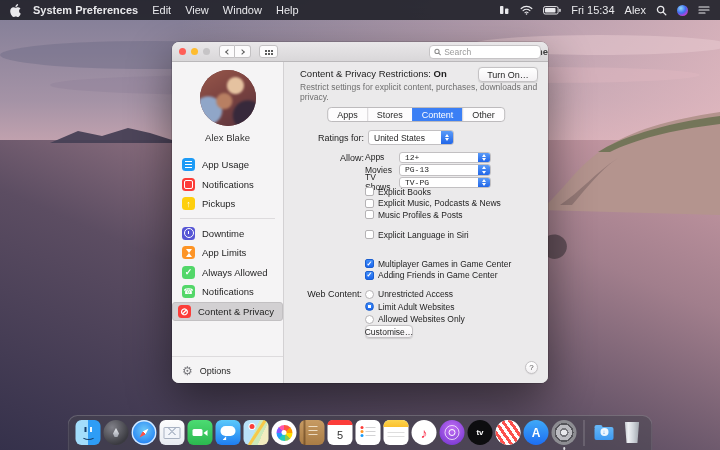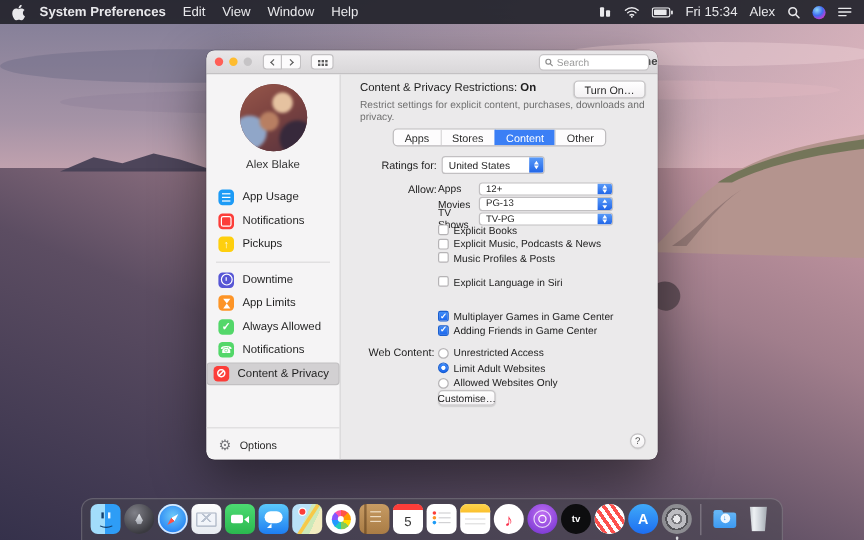--- a/index.html
+++ b/index.html
@@ -36,21 +36,21 @@
   .navbtn.fwd  { border-radius:0 3px 3px 0; border-left:none; }
   .chev { width:4px; height:4px; border-left:1.2px solid #5c5c5c; border-bottom:1.2px solid #5c5c5c; }
   .chev.l { transform:rotate(45deg); margin-left:2px; }
   .chev.r { transform:rotate(225deg); margin-right:2px; }
   .gridbtn { width:19px; height:13px; margin-left:8px; background:#fcfbfc; border:1px solid #c3c1c3;
     border-radius:3px; position:relative; }
   .gridbtn::before { content:""; position:absolute; left:5px; top:4px; width:1.5px; height:1.5px;
     background:#5c5c5c; box-shadow:3px 0 0 #5c5c5c,6px 0 0 #5c5c5c,0 3px 0 #5c5c5c,3px 3px 0 #5c5c5c,6px 3px 0 #5c5c5c; }
   .wtitle { position:absolute; left:0; right:0; text-align:right; font-size:9.5px; font-weight:700;
     color:#3f3f3f; pointer-events:none; }
-  .tsearch { margin-left:auto; width:92px; height:14px; background:#fff; border:1px solid #c6c4c6;
+  .tsearch { margin-left:auto; width:112px; height:14px; background:#fff; border:1px solid #c6c4c6;
     border-radius:4px; display:flex; align-items:center; padding:0 4px; gap:3px; z-index:1; }
   .tsearch input { border:none; outline:none; width:100%; font-size:8.5px; color:#444; background:transparent;
     font-family:"Liberation Sans", sans-serif; }
   .tsearch input::placeholder { color:#9a9a9a; }
 
   .winbody { position:absolute; top:20px; left:0; right:0; bottom:0; }
 
   
   .sidebar { position:absolute; left:0; top:0; bottom:0; width:112px; background:#f5f4f5;
     border-right:1px solid #d3d1d3; }
@@ -111,21 +111,21 @@
     background:linear-gradient(#5a9bf8,#2166e8); display:flex; flex-direction:column;
     align-items:center; justify-content:center; color:#fff; }
   .sel .step::before { content:""; border-left:2.5px solid transparent; border-right:2.5px solid transparent;
     border-bottom:3px solid #fff; margin-bottom:1.5px; }
   .sel .step::after { content:""; border-left:2.5px solid transparent; border-right:2.5px solid transparent;
     border-top:3px solid #fff; }
   .ratings-sel { position:absolute; left:84px; top:68px; width:86px; height:15px; font-size:8.5px; }
   .allow-rows { position:absolute; left:81px; top:89px; }
   .arow { display:flex; align-items:center; height:12.5px; }
   .arow .al { width:34px; font-size:8.5px; color:#1d1d1d; }
-  .arow .sel { width:112px; height:11.5px; font-size:8px; }
+  .arow .sel { width:92px; height:11.5px; font-size:8px;font-family:Liberation Mono, monospace; }
 
   .cbgroup { position:absolute; left:81px; }
   .cbrow { display:flex; align-items:center; gap:4px; height:11.5px; }
   .cb { width:9px; height:9px; border-radius:2px; background:#fff; border:1px solid #b5b3b5;
     display:flex; align-items:center; justify-content:center; flex:0 0 9px; }
   .cb.on { background:linear-gradient(#3f8cf8,#1a66ee); border-color:#1a5fd0; color:#fff; }
   .cb.on::after { content:"\2713"; font-size:7px; font-weight:700; }
   .cbl { font-size:8.5px; color:#1d1d1d; white-space:nowrap; }
   .rd { width:9px; height:9px; border-radius:50%; background:#fff; border:1px solid #b5b3b5; flex:0 0 9px; }
   .rd.on { border-color:#1a5fd0;

